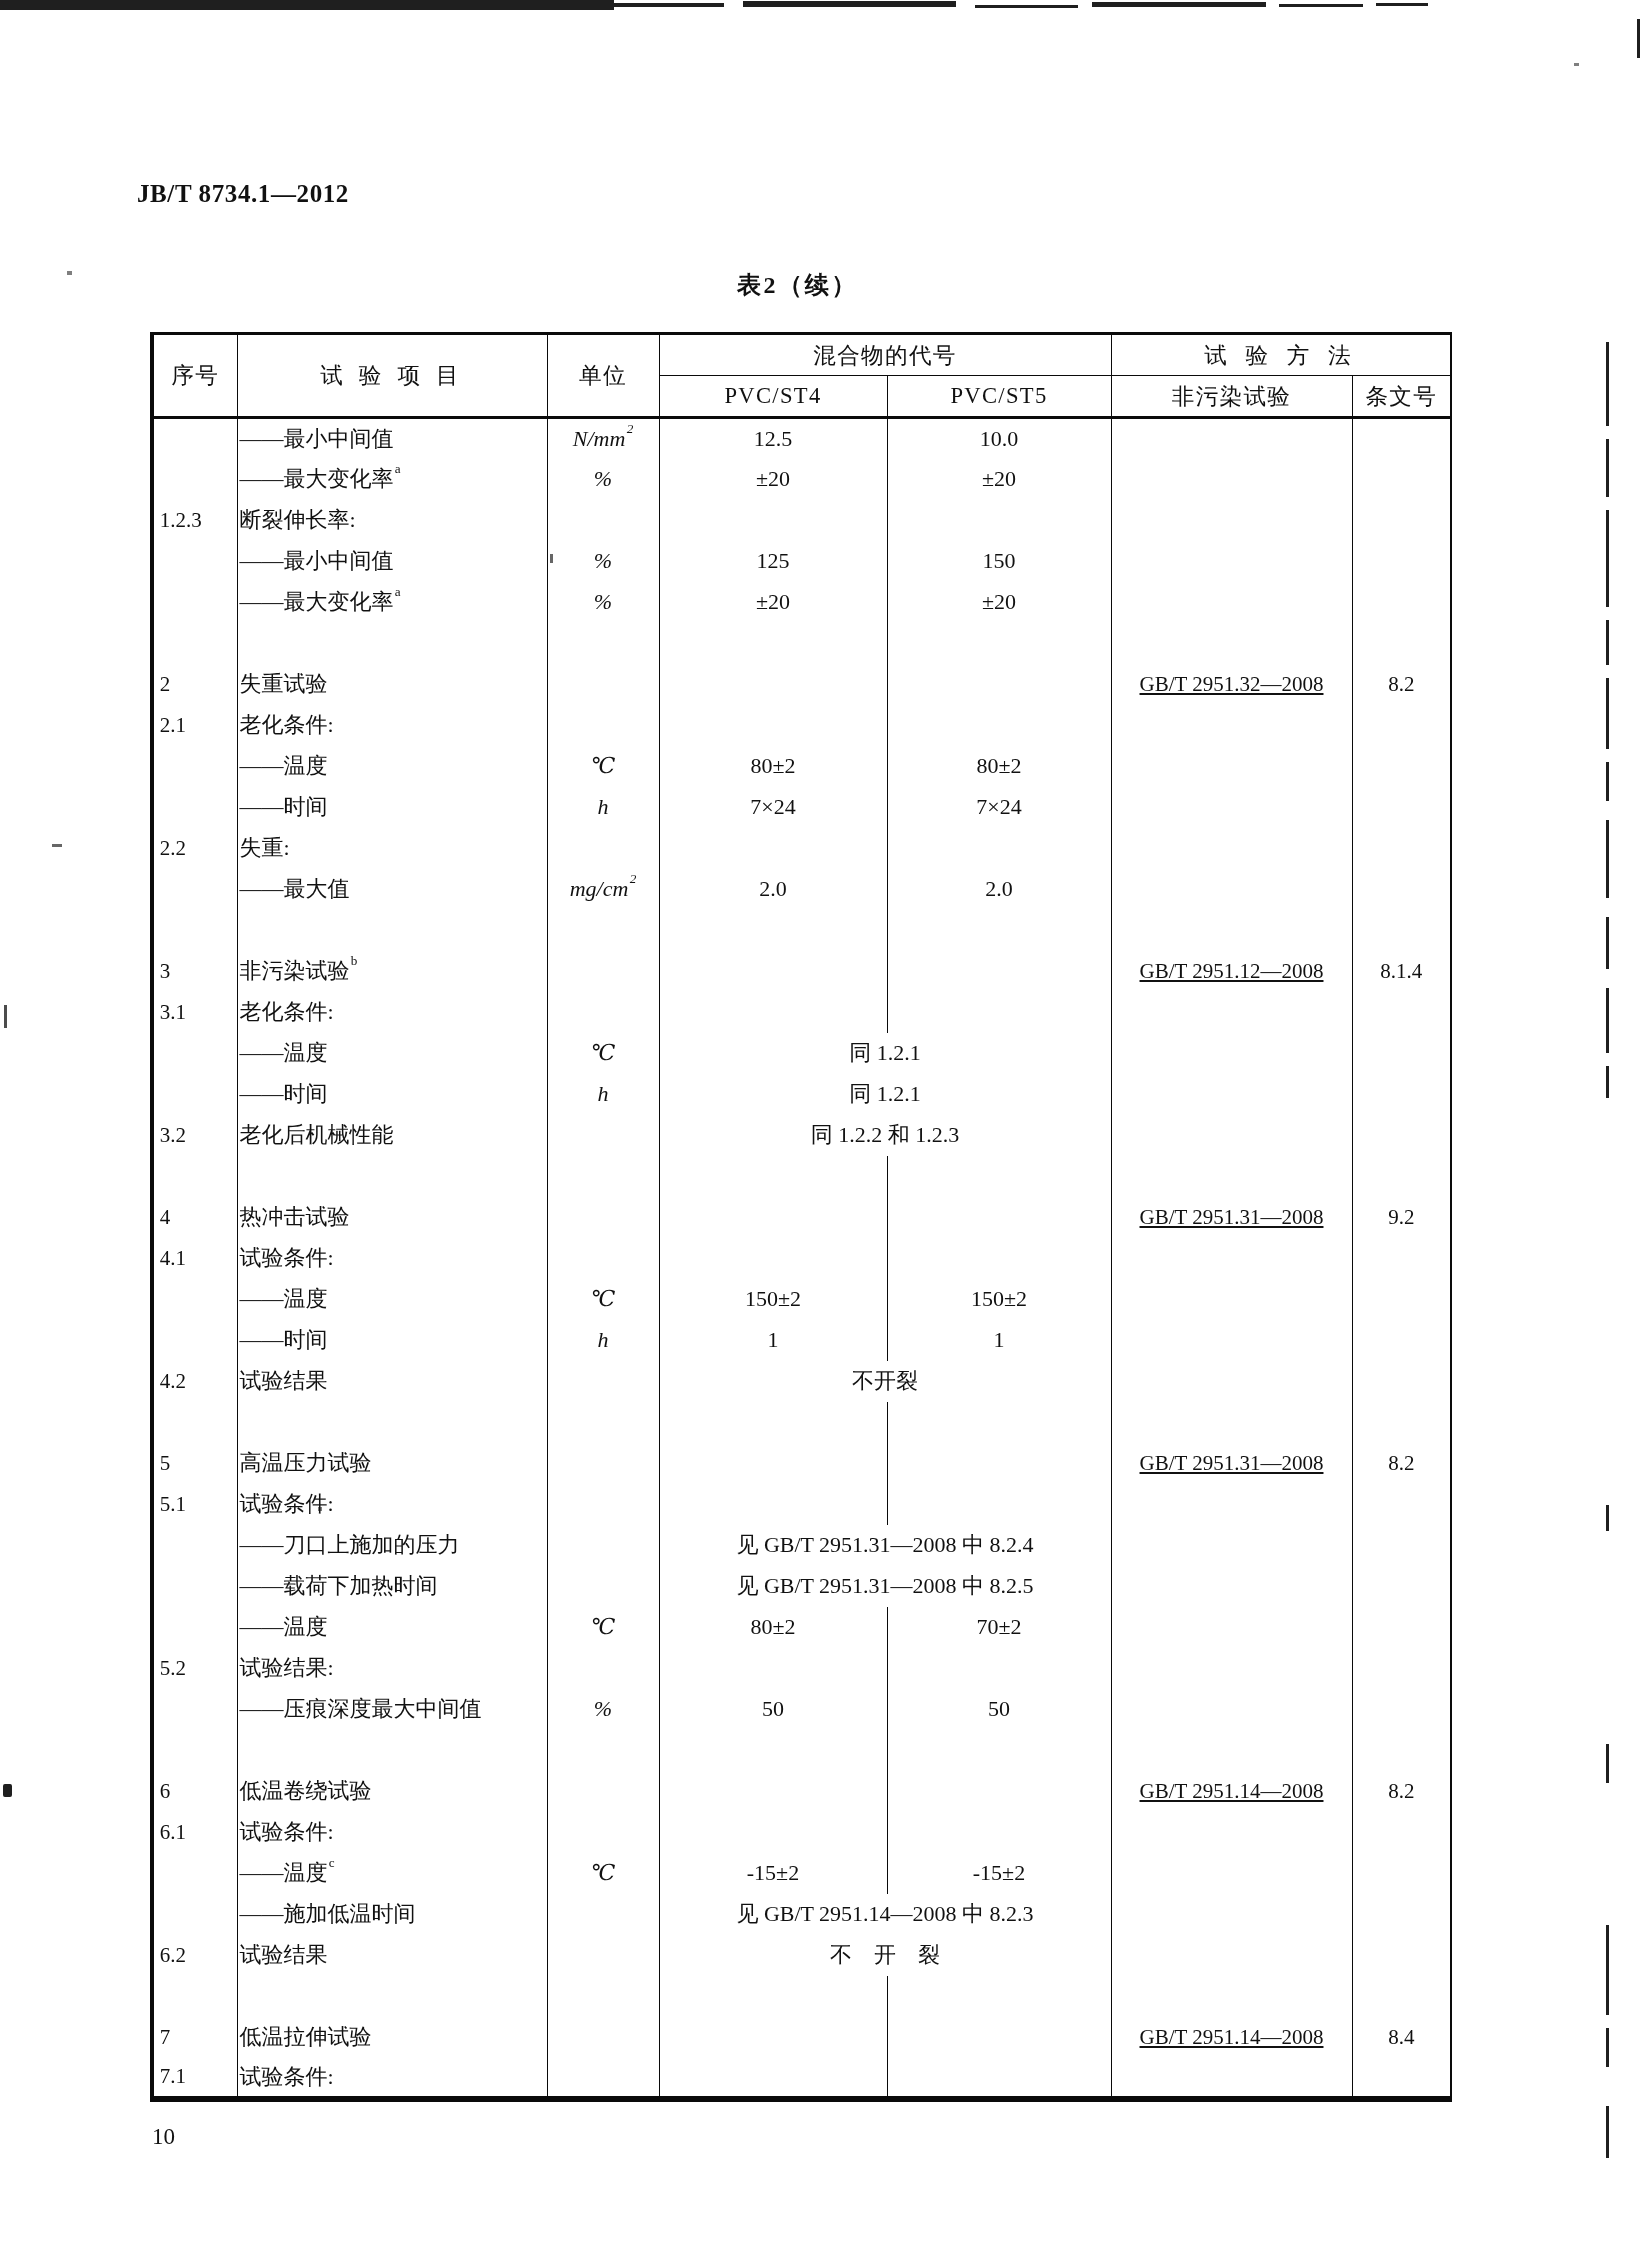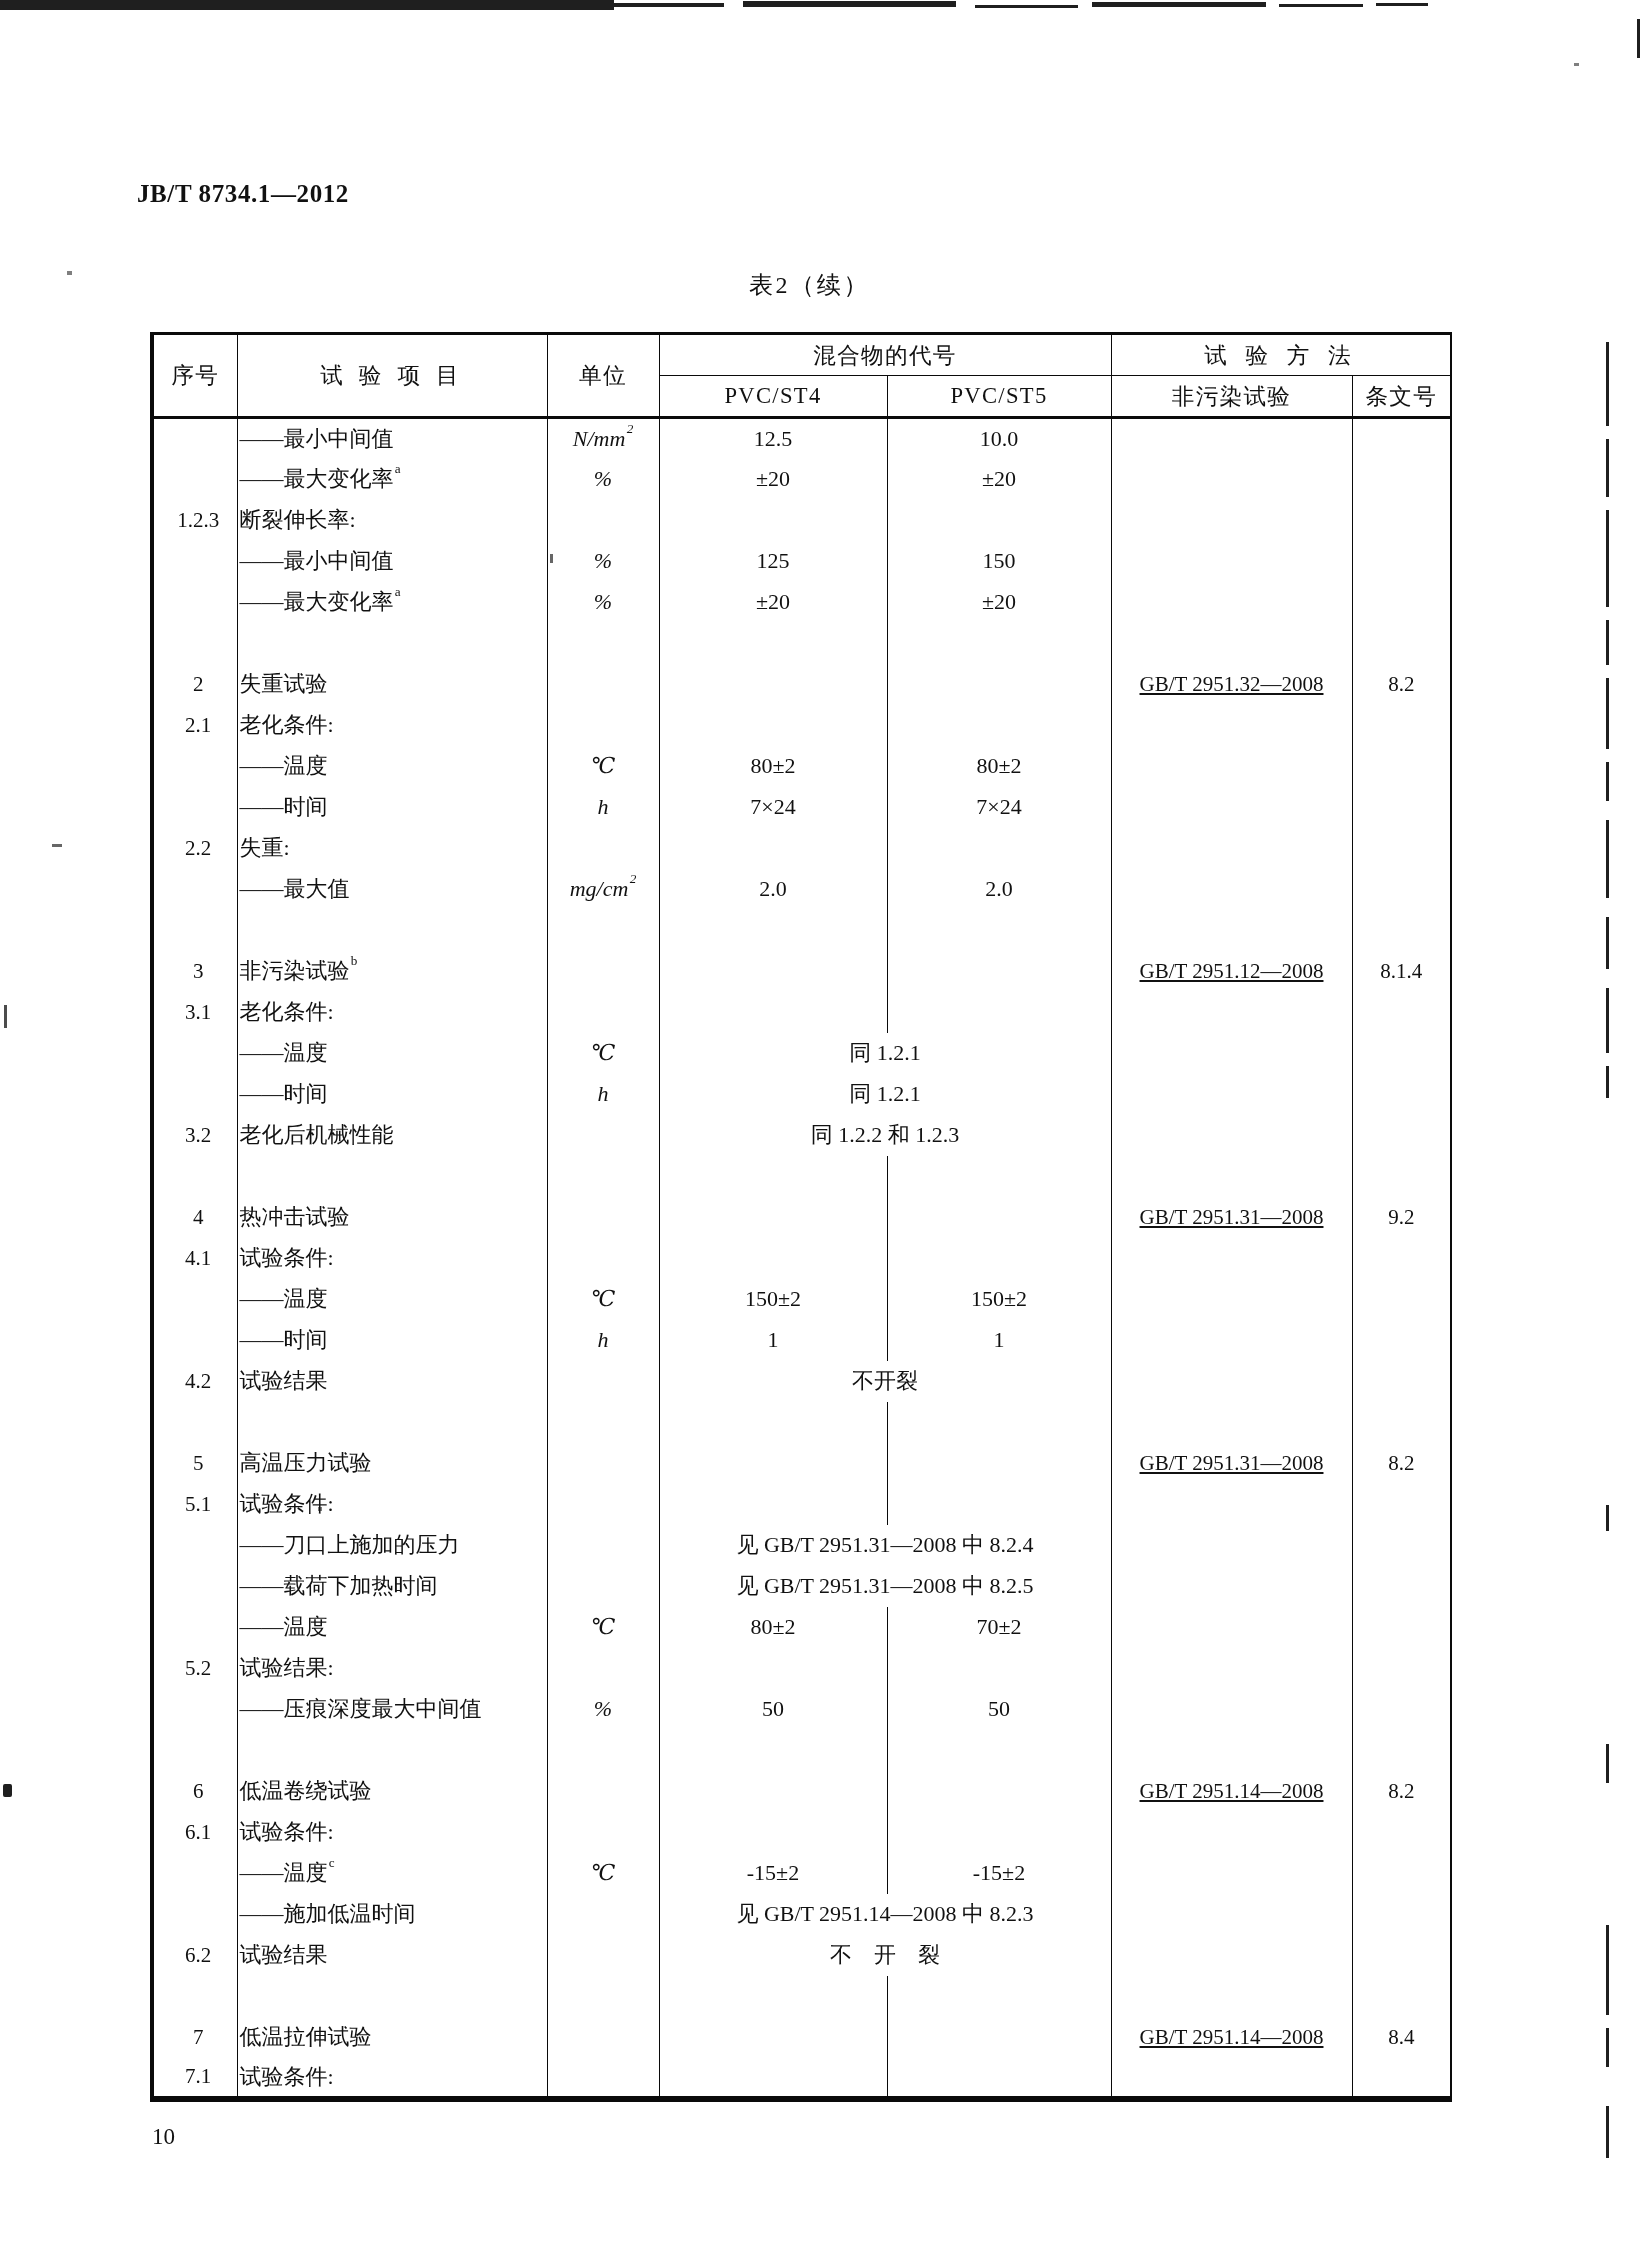--- a/index.html
+++ b/index.html
@@ -7,43 +7,43 @@
   body {
     width:1647px; height:2261px; position:relative;
     background:#ffffff; color:#111111;
     font-family:"Liberation Serif","DejaVu Serif",serif;
   }
   .doc-number {
     position:absolute; left:137px; top:180px;
     font-size:25px; font-weight:bold; letter-spacing:0.6px;
   }
   .table-title {
-    position:absolute; left:160px; top:269px; width:1299px;
-    text-align:center; font-size:24px; font-weight:normal; letter-spacing:2.6px;
+    position:absolute; left:148px; top:269px; width:1299px;
+    text-align:center; font-size:24px; font-weight:bold; letter-spacing:2.6px;
   }
   table.spec {
     position:absolute; left:150px; top:332px; width:1299px;
     border-collapse:collapse; table-layout:fixed;
     border-top:3.9px solid #0a0a0a;
     border-left:4.5px solid #0a0a0a;
     border-right:2.6px solid #0a0a0a;
     border-bottom:6.5px solid #0a0a0a;
   }
   thead th {
     font-weight:normal; font-size:22.6px; text-align:center; padding:0;
     height:42px; vertical-align:middle;
     border-bottom:3.9px solid #0a0a0a; letter-spacing:1.3px;
   }
   thead th.group { border-bottom:1.9px solid #0a0a0a; }
   .bR { border-right:1.9px solid #0a0a0a; }
   tbody td {
     font-size:22px; height:41px; vertical-align:middle; padding:0;
   }
   tbody tr.spacer td { height:41px; }
-  td.no   { padding-left:5.8px;  font-size:21px;text-align:center; }
+  td.no   { padding-left:5.8px;  font-size:21px; }
   td.item { padding-left:2px; }
   td.unit { text-align:center;font-style:italic; }
   td.val  { text-align:center; }
   td.std  { text-align:center; font-size:21px;text-decoration:underline; }
   td.clause { text-align:center; font-size:21px; }
   sup { font-size:0.60em; position:relative; top:-0.35em; margin-left:1.3px; }
   .page-number {
     position:absolute; left:152px; top:2124px; font-size:23px;
   }
   .artifact { position:absolute; background:#000; opacity:0.88; }

